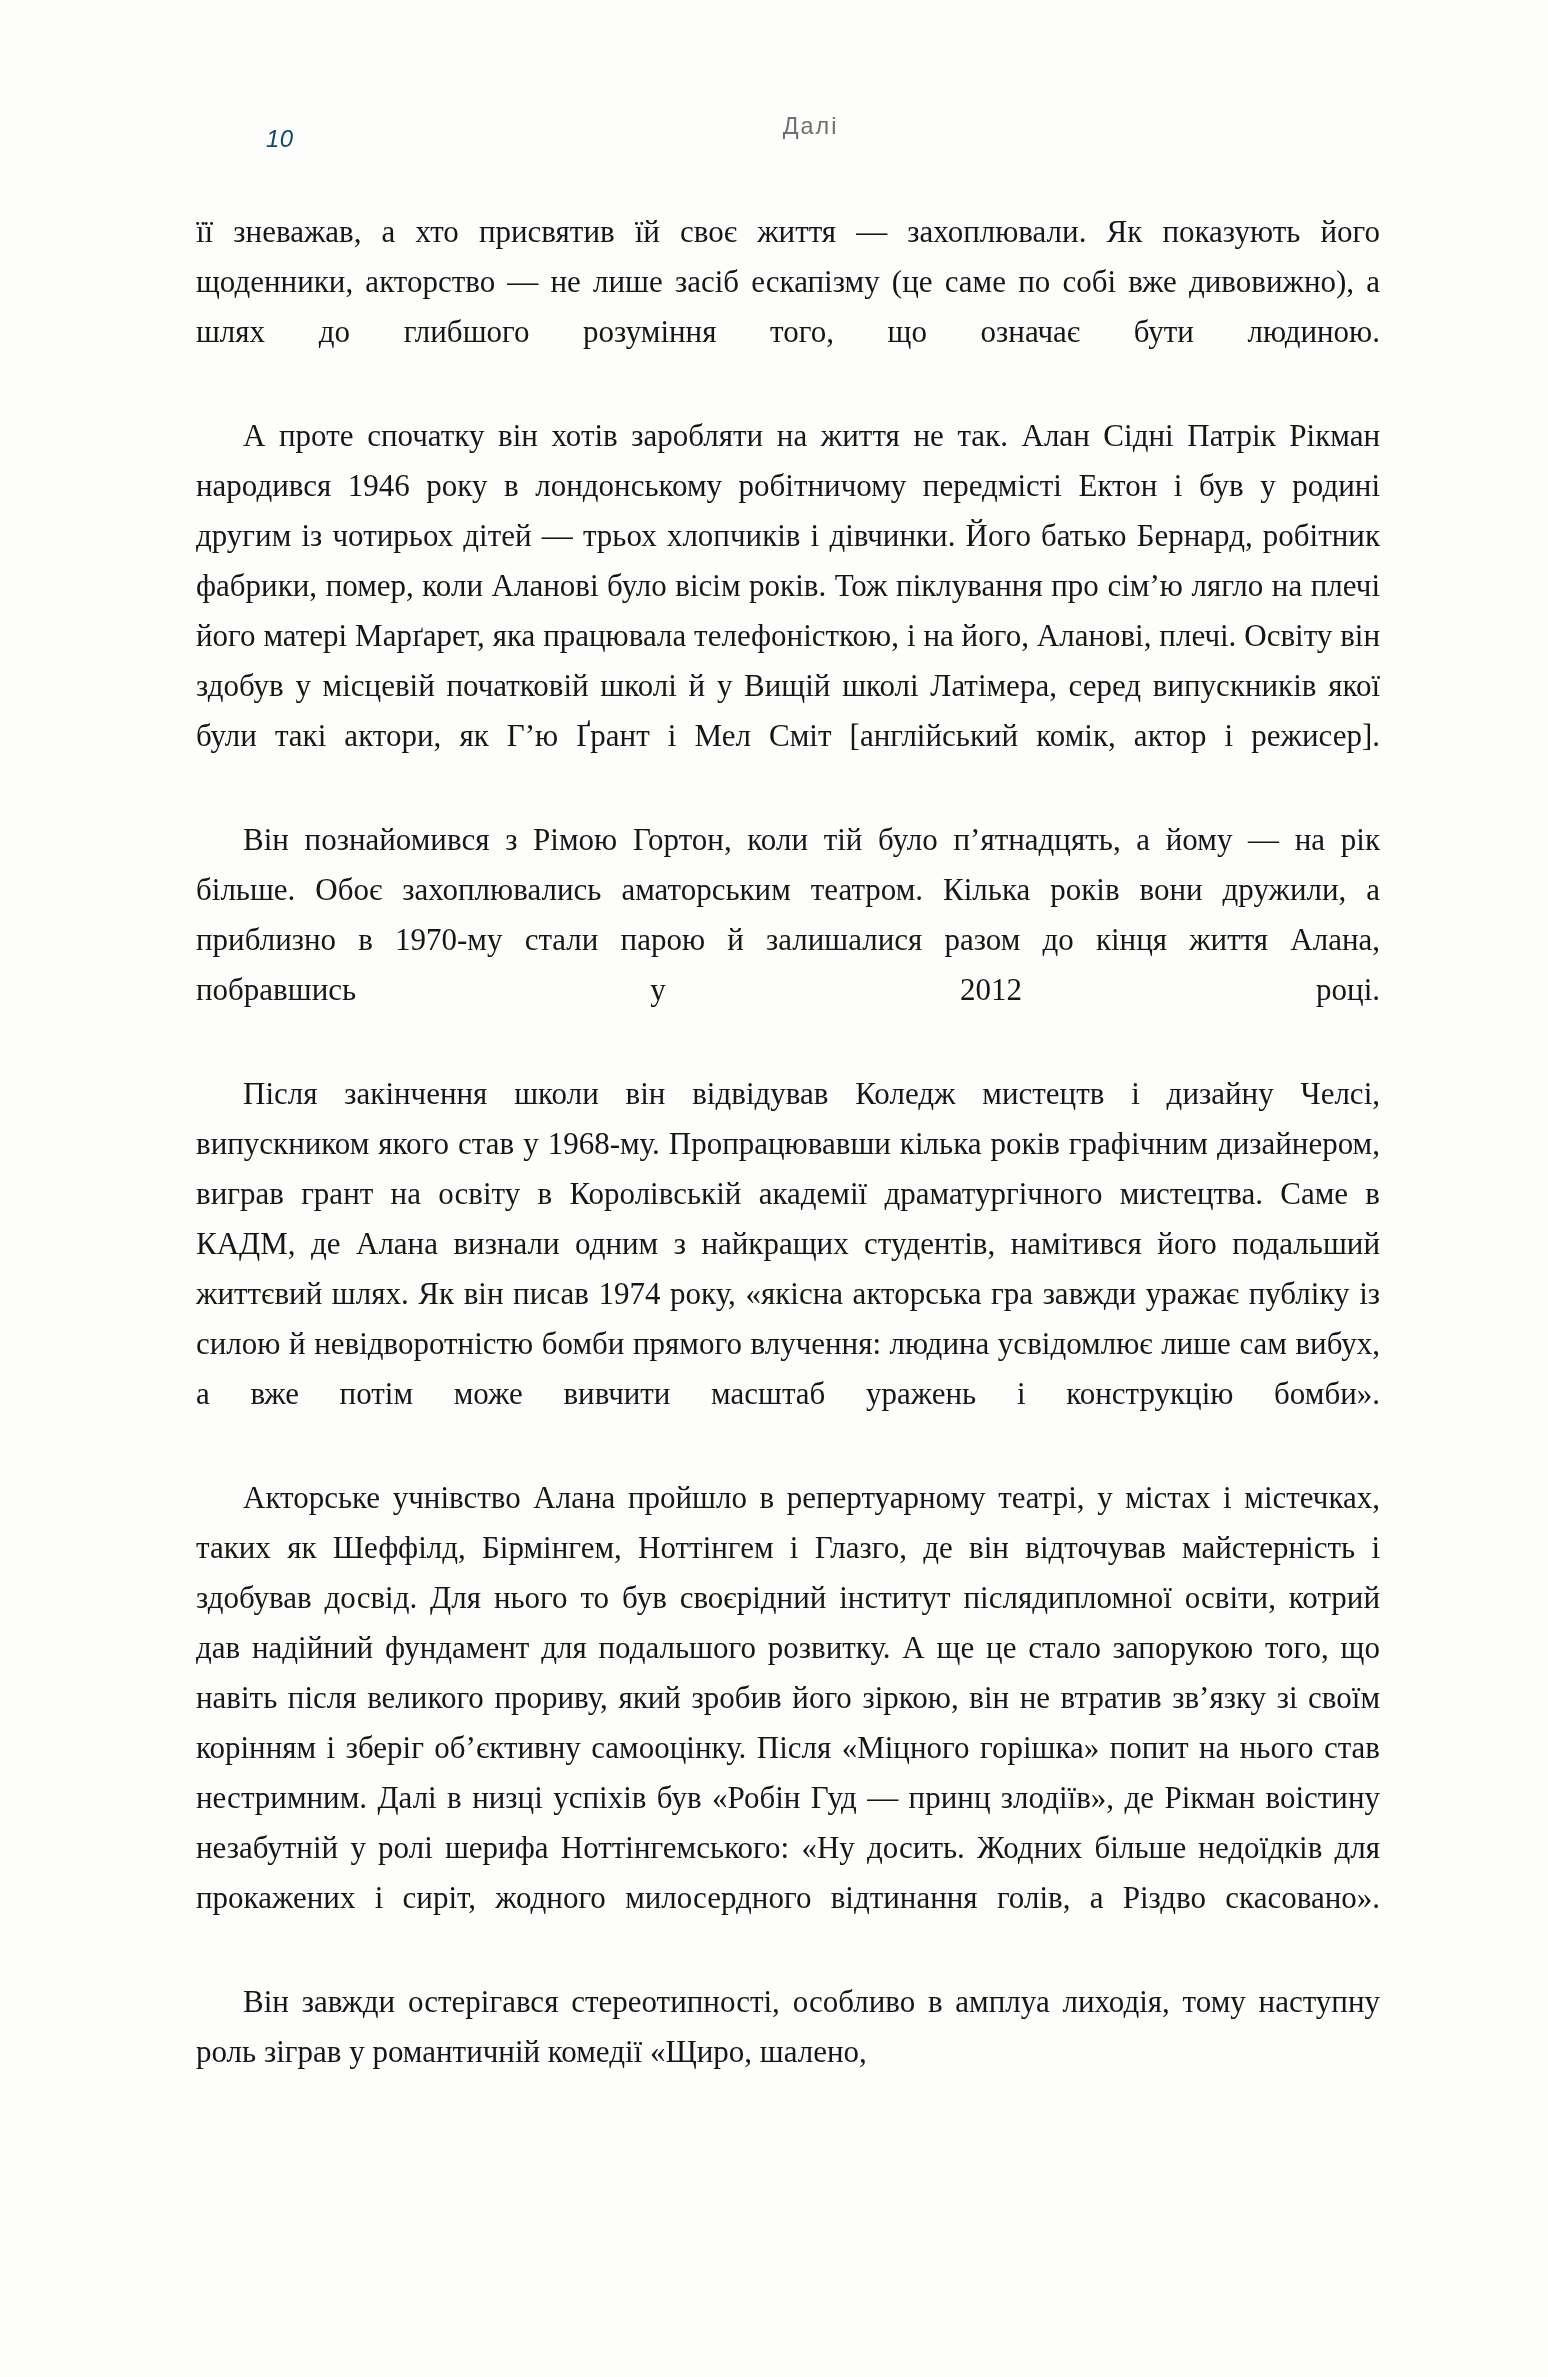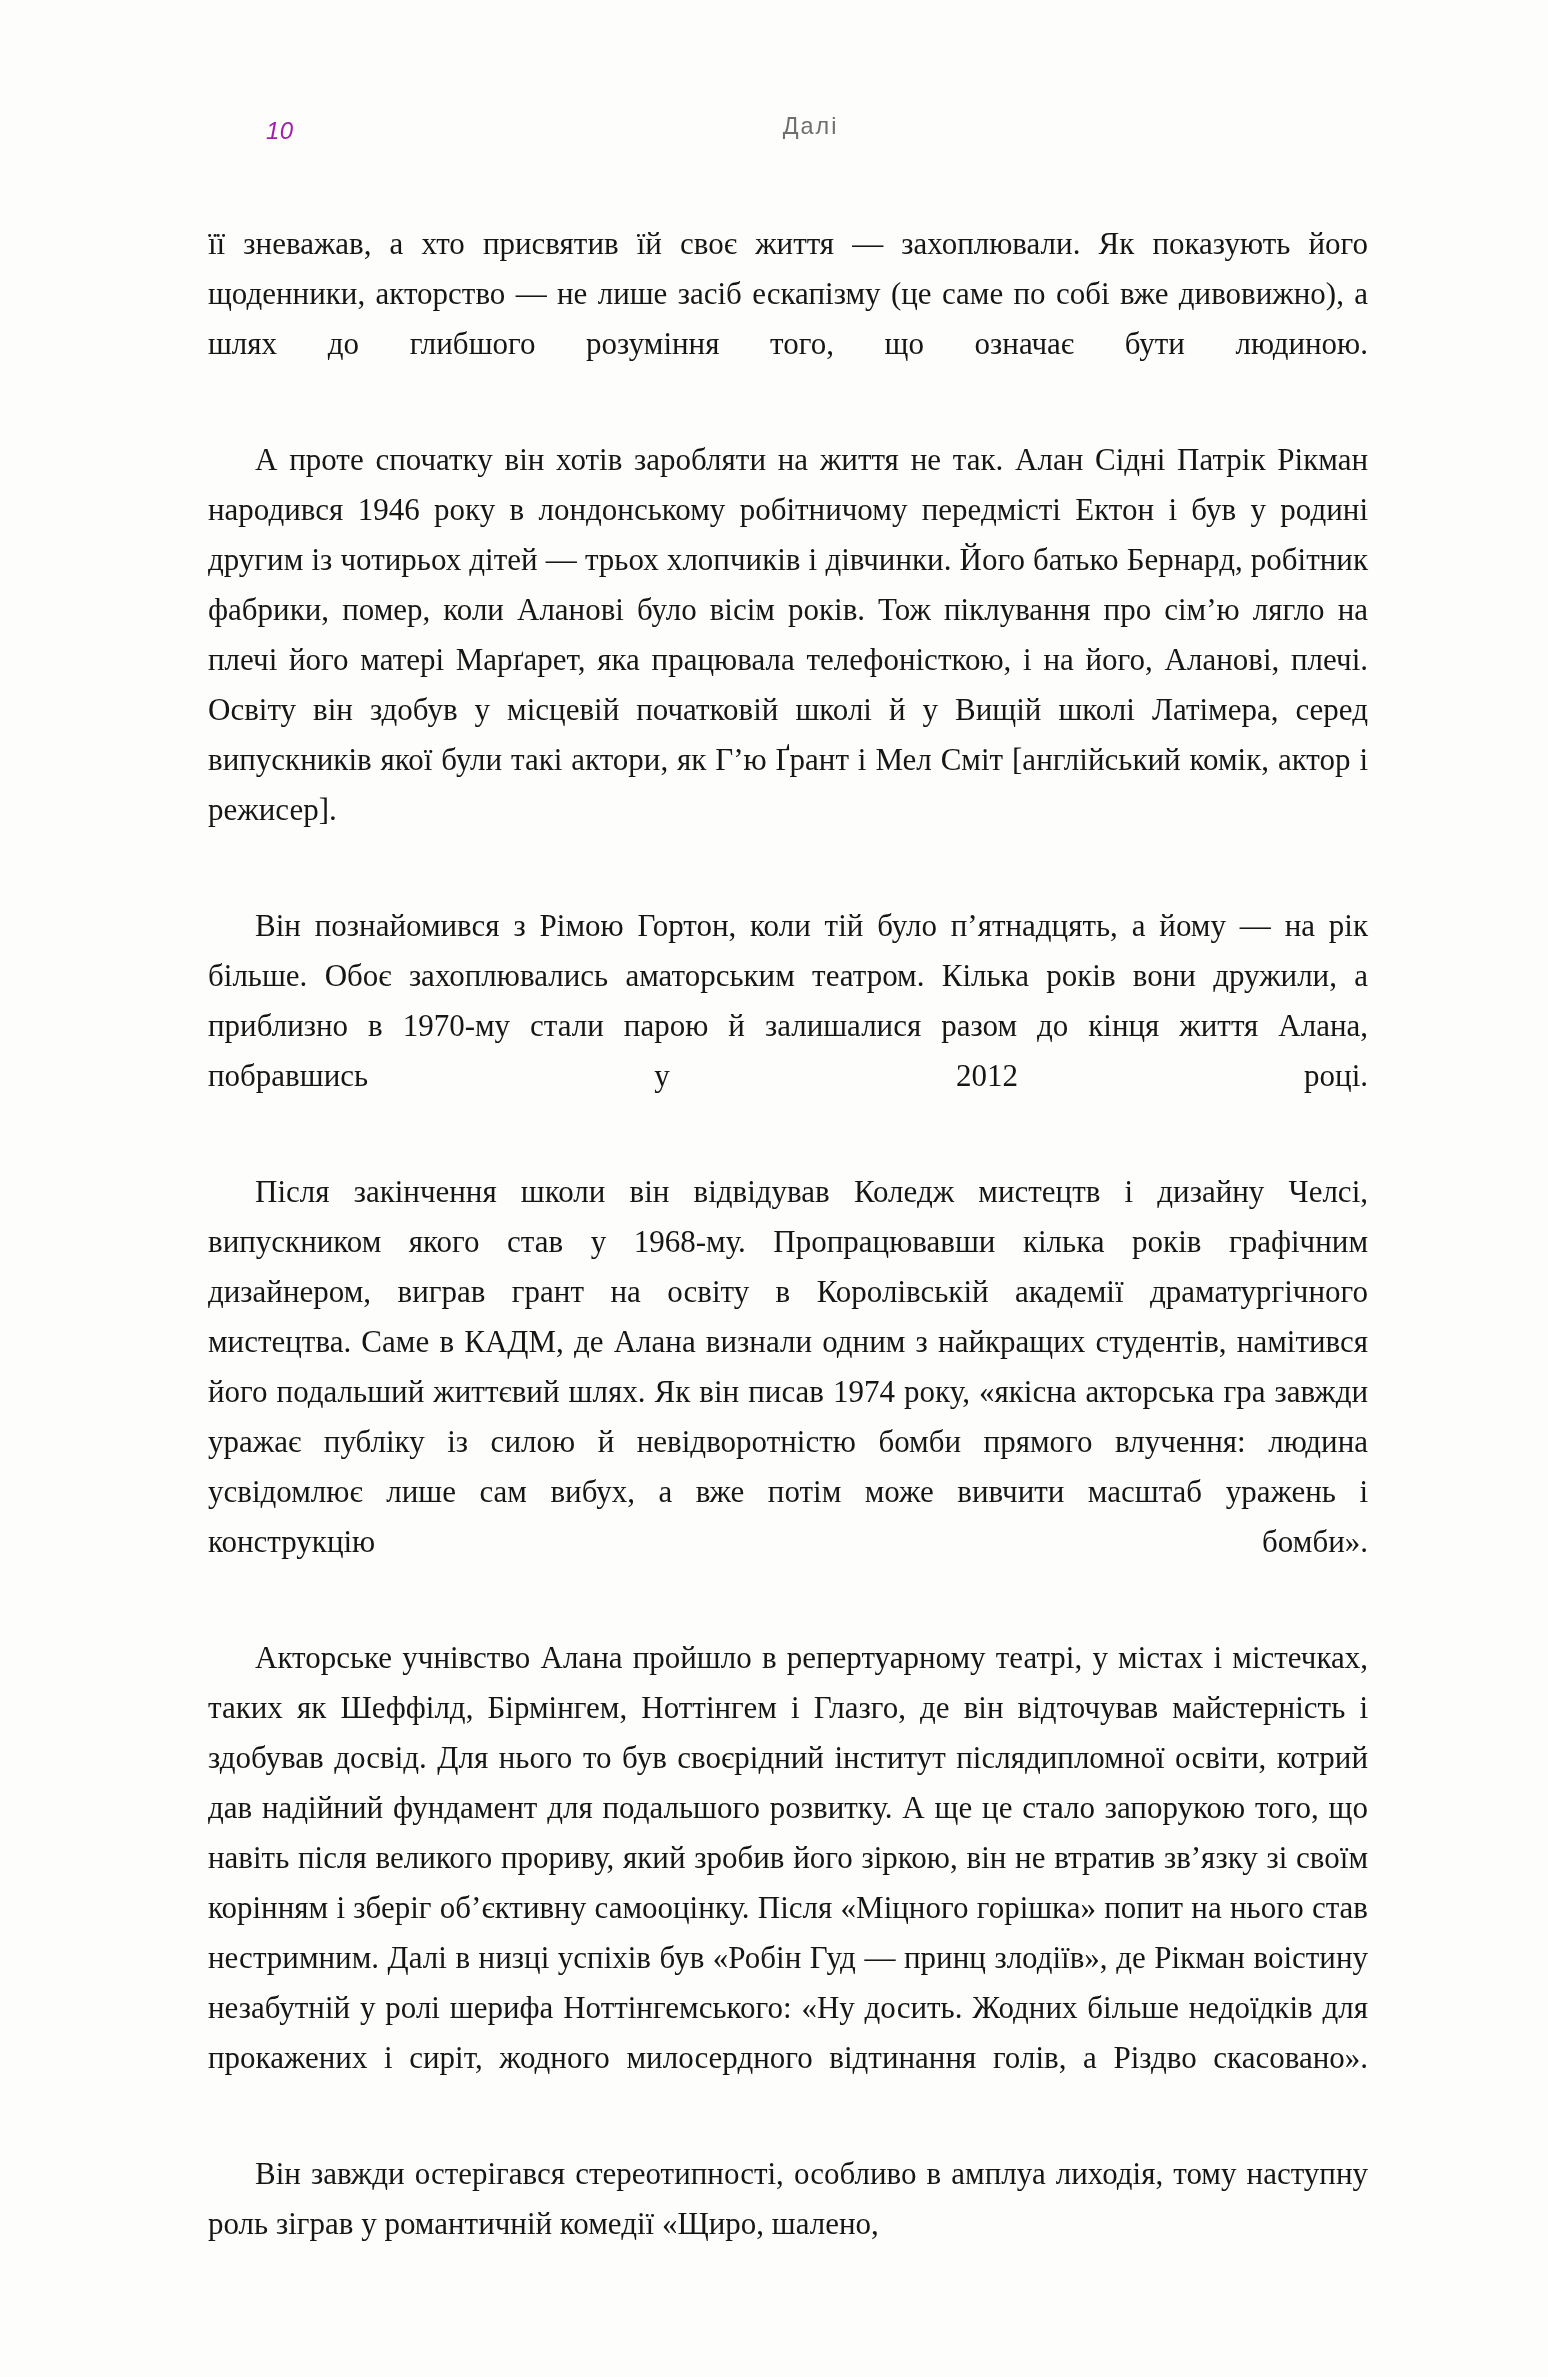--- a/index.html
+++ b/index.html
@@ -26,25 +26,25 @@
   .running-head {
     position: absolute;
     top: 113px;
     left: 266px;
     width: 1016px;
     height: 35px;
   }
   .folio {
     position: absolute;
     left: 0;
-    top: 4px;
+    top: 12px;
     font-family: "Liberation Sans", "DejaVu Sans", sans-serif;
     font-size: 24px;
     font-style: italic;
-    color: #a21caf;
+    color: #0c4a6e;
     letter-spacing: 0.4px;
   }
   .chapter-title {
     position: absolute;
     left: 0;
     right: 0;
     top: 0;
     text-align: center;
     font-family: "Liberation Sans", "DejaVu Sans", sans-serif;
     font-size: 23.4px;
@@ -55,21 +55,21 @@
 
   
   .text-block {
     position: absolute;
     left: 192px;
     top: 203px;
     width: 1192px;
   }
 
   .para {
-    margin: 16px;
+    margin: 4px;
     font-size: 31px;
     line-height: 50px;
     text-align: justify;
     text-justify: inter-word;
     color: #161616;
     -webkit-font-smoothing: none;
   }
   .para + .para {
     text-indent: 47px;
   }

